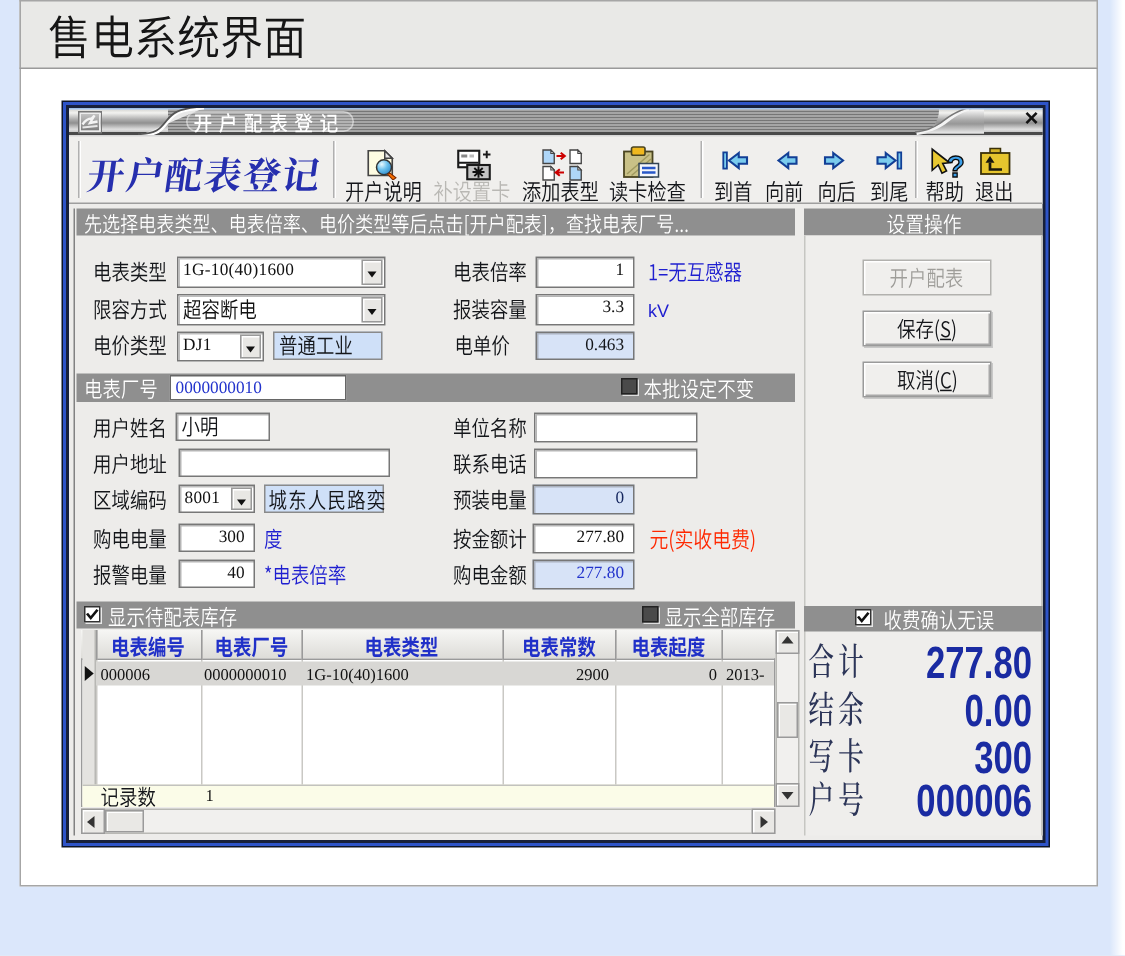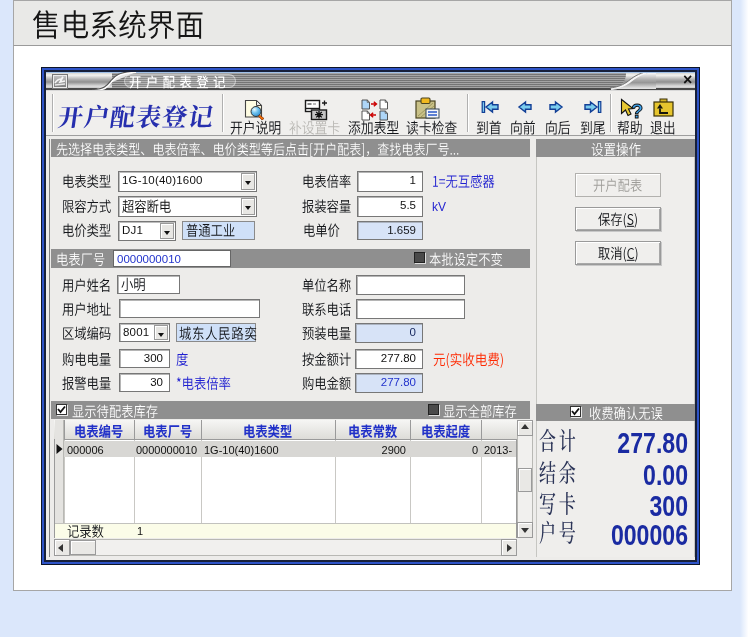--- a/index.html
+++ b/index.html
@@ -1,18 +1,18 @@
 <!DOCTYPE html>
 <html><head><meta charset="utf-8"><style>
 *{margin:0;padding:0;box-sizing:border-box}
 html,body{width:750px;height:637px;background:#dbe7fb;position:relative;overflow:hidden;
  font-family:"Liberation Sans",sans-serif}
 div,svg.tx{position:absolute}
 .ht{position:absolute;white-space:pre}
-.mono{font-family:Liberation Sans, sans-serif}
+.mono{font-family:Liberation Serif, serif}
 .inp{background:#fff;border:1px solid #777;box-shadow:inset 1px 1px 0 rgba(90,90,90,.45)}
 .ro{background:#d7e3f7;border:1px solid #777;box-shadow:inset 1px 1px 0 rgba(90,90,90,.35)}
 .bbox{background:#cfe0f8;border:1px solid #8a8a8a}
 .gbar{background:#8f8f8f}
 .btn3{background:#f0efed;border:1px solid #9a9a9a;
  box-shadow:inset 1px 1px 0 #fff,inset -1px -1px 0 #a8a8a8,1px 1px 0 #c8c8c8}
 .cwrap{background:#fff;border:1px solid #777;box-shadow:inset 1px 1px 0 rgba(90,90,90,.4)}
 .cbtn{position:absolute;right:1px;top:1px;bottom:1px;width:14px;background:#e8e7e4;
  border:1px solid #999;box-shadow:inset 1px 1px 0 #fff}
 .cbtn:after{content:"";position:absolute;left:2.5px;top:7px;border:3.5px solid transparent;
@@ -484,21 +484,21 @@
   </svg>
 <svg class="tx " style="position:absolute;left:302px;top:198.7px;overflow:visible" width="51" height="19">
     <g fill="#14161a" transform="translate(0,12.8) scale(0.01230,-0.01460)">
       <use href="#r62a5" x="0"></use>
       <use href="#r88c5" x="1000"></use>
       <use href="#r5bb9" x="2000"></use>
       <use href="#r91cf" x="3000"></use>
     </g>
   </svg>
 <div class="inp" style="left:357px;top:196px;width:66px;height:21px;"></div>
-<div class="ht mono" style="left:357px;top:199px;width:59px;text-align:right;font-size:11.5px;color:#111">5.5</div>
+<div class="ht mono" style="left:357px;top:199px;width:59px;text-align:right;font-size:11.5px;color:#111">3.3</div>
 <div class="ht " style="left:432px;top:200px;font-size:12px;color:#1f1fd0">kV</div>
 <svg class="tx " style="position:absolute;left:62px;top:222.7px;overflow:visible" width="51" height="19">
     <g fill="#14161a" transform="translate(0,12.8) scale(0.01230,-0.01460)">
       <use href="#r7535" x="0"></use>
       <use href="#r4ef7" x="1000"></use>
       <use href="#r7c7b" x="2000"></use>
       <use href="#r578b" x="3000"></use>
     </g>
   </svg>
 <div class="cwrap" style="left:118px;top:221px;width:58px;height:20px">
@@ -515,21 +515,21 @@
     </g>
   </svg>
 <svg class="tx " style="position:absolute;left:303px;top:222.7px;overflow:visible" width="38" height="19">
     <g fill="#14161a" transform="translate(0,12.8) scale(0.01230,-0.01460)">
       <use href="#r7535" x="0"></use>
       <use href="#r5355" x="1000"></use>
       <use href="#r4ef7" x="2000"></use>
     </g>
   </svg>
 <div class="ro" style="left:357px;top:221px;width:66px;height:19px;"></div>
-<div class="ht mono" style="left:357px;top:224px;width:59px;text-align:right;font-size:11.5px;color:#14161a">1.659</div>
+<div class="ht mono" style="left:357px;top:224px;width:59px;text-align:right;font-size:11.5px;color:#14161a">0.463</div>
 <div class="gbar" style="left:51px;top:249px;width:479px;height:19px;"></div>
 <svg class="tx " style="position:absolute;left:56px;top:251.7px;overflow:visible" width="51" height="19">
     <g fill="#ffffff" transform="translate(0,12.8) scale(0.01230,-0.01460)">
       <use href="#r7535" x="0"></use>
       <use href="#r8868" x="1000"></use>
       <use href="#r5382" x="2000"></use>
       <use href="#r53f7" x="3000"></use>
     </g>
   </svg>
 <div class="" style="left:113px;top:250px;width:118px;height:17px;background:#fff;border:1px solid #666"></div>
@@ -658,21 +658,21 @@
   </svg>
 <svg class="tx " style="position:absolute;left:62px;top:375.7px;overflow:visible" width="51" height="19">
     <g fill="#14161a" transform="translate(0,12.8) scale(0.01230,-0.01460)">
       <use href="#r62a5" x="0"></use>
       <use href="#r8b66" x="1000"></use>
       <use href="#r7535" x="2000"></use>
       <use href="#r91cf" x="3000"></use>
     </g>
   </svg>
 <div class="inp" style="left:119px;top:373px;width:51px;height:19px;"></div>
-<div class="ht mono" style="left:119px;top:376px;width:44px;text-align:right;font-size:11.5px;color:#111">30</div>
+<div class="ht mono" style="left:119px;top:376px;width:44px;text-align:right;font-size:11.5px;color:#111">40</div>
 <svg class="tx " style="position:absolute;left:176px;top:375.7px;overflow:visible" width="56" height="19">
     <g fill="#1f1fd0" transform="translate(0,12.8) scale(0.01230,-0.01460)">
       <use href="#r2a" x="0"></use>
       <use href="#r7535" x="460"></use>
       <use href="#r8868" x="1460"></use>
       <use href="#r500d" x="2460"></use>
       <use href="#r7387" x="3460"></use>
     </g>
   </svg>
 <svg class="tx " style="position:absolute;left:302px;top:375.7px;overflow:visible" width="51" height="19">

